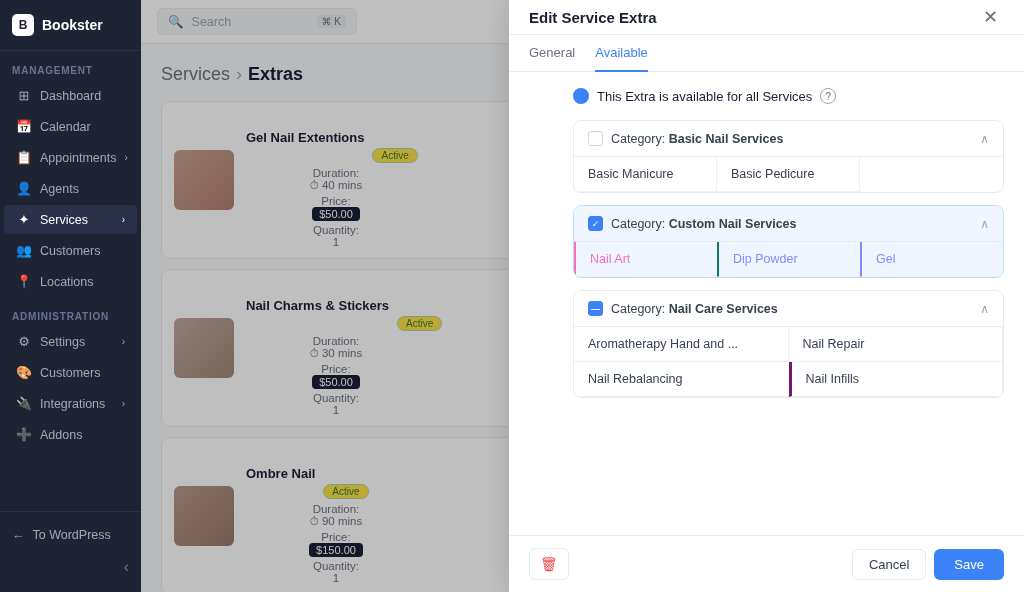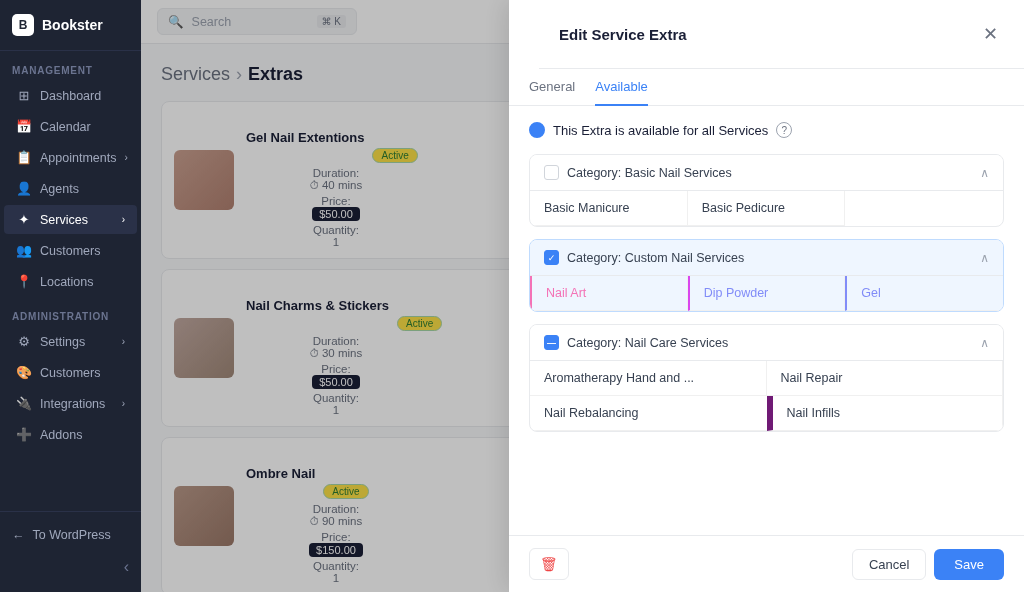--- a/index.html
+++ b/index.html
@@ -43,48 +43,48 @@
     .badge-active { background: #fde047; color: #2e7d32; border: 1px solid #a5d6a7; border-radius: 10px; padding: 1px 8px; font-size: 10px; font-weight: 400; margin-top: 36px; }
     .service-meta { display: flex; flex-direction: column; gap: 3px; color: #6b7280; font-size: 11.5px; }
     .service-meta-row { display: flex; align-items: center; justify-content: space-between; width: 180px; flex-direction: column; }
     .price-badge { background: #1a1f36; color: #fff; border-radius: 4px; padding: 1px 7px; font-size: 11px; }
 
     
     .modal-backdrop { position: absolute; top: 0; left: 0; right: 0; bottom: 0; background: rgba(0,0,0,0.25); z-index: 10; }
 
     
     .modal { position: absolute; top: 0; right: 0; width: 515px; height: 100%; background: #fff; box-shadow: -4px 0 24px rgba(0,0,0,0.12); z-index: 20; display: flex; flex-direction: column; }
-    .modal-header { padding: 21px 20px; border-bottom: 1px solid #e8eaed; display: flex; align-items: center; justify-content: space-between; margin-left: 30px; }
+    .modal-header { padding: 4px 20px; border-bottom: 1px solid #e8eaed; display: flex; align-items: center; justify-content: space-between; }
     .modal-title { font-size: 15px; font-weight: 600; color: #1a1f36; }
     .modal-close { background: none; border: none; cursor: pointer; color: #6b7280; font-size: 18px; padding: 2px 6px; border-radius: 4px; }
 
     
     .modal-tabs { display: flex; padding: 0 20px; border-bottom: 1px solid #e8eaed; gap: 20px; }
     .modal-tab { padding: 10px 0; font-size: 13px; cursor: pointer; color: #6b7280; border-bottom: 2px solid transparent; margin-bottom: -1px; }
     .modal-tab.active { color: #3b82f6; border-bottom-color: #3b82f6; font-weight: 500; }
 
     
-    .modal-body { flex: 1; overflow-y: auto; padding: 16px 20px; }
+    .modal-body { flex: 1; overflow-y: auto; padding: 16px 20px; margin-left: 44px; }
 
     
     .available-row { display: flex; align-items: center; gap: 8px; margin-bottom: 16px; }
     .toggle-dot { width: 16px; height: 16px; border-radius: 50%; background: #3b82f6; border: 2px solid #3b82f6; flex-shrink: 0; }
     .available-text { font-size: 13px; color: #1a1f36; }
     .info-icon { width: 16px; height: 16px; border-radius: 50%; border: 1.5px solid #9ca3af; display: inline-flex; align-items: center; justify-content: center; font-size: 10px; color: #6b7280; cursor: pointer; }
 
     
     .category-section { margin-bottom: 12px; border: 1px solid #e8eaed; border-radius: 8px; overflow: hidden; }
     .category-header { display: flex; align-items: center; justify-content: space-between; padding: 10px 14px; background: #fff; cursor: pointer; }
     .category-header-left { display: flex; align-items: center; gap: 8px; }
     .cat-checkbox { width: 15px; height: 15px; border: 1.5px solid #d1d5db; border-radius: 3px; flex-shrink: 0; background: #fff; }
     .cat-checkbox.checked { background: #3b82f6; border-color: #3b82f6; display: flex; align-items: center; justify-content: center; }
     .cat-checkbox.partial { background: #3b82f6; border-color: #3b82f6; display: flex; align-items: center; justify-content: center; }
     .cat-checkbox-check { color: #fff; font-size: 9px; }
     .cat-label { font-size: 12.5px; color: #374151; }
-    .cat-label strong { font-weight: 400; }
+    .cat-label strong { font-weight: 700; }
     .cat-chevron { color: #9ca3af; font-size: 12px; }
     .category-items { display: grid; grid-template-columns: repeat(3, 1fr); gap: 0; border-top: 1px solid #e8eaed; }
     .cat-item { padding: 10px 14px; font-size: 12.5px; color: #374151; border-right: 1px solid #f0f0f0; border-bottom: 1px solid #f0f0f0; cursor: pointer; }
     .cat-item:nth-child(3n) { border-right: none; }
     .cat-item.highlighted { background: #eff6ff; color: #f472b6; font-weight: 500; border-left: 2px solid #f472b6; }
     .cat-item.highlighted-blue { background: #eff6ff; color: #6366f1; }
 
     
     .modal-footer { padding: 12px 20px; border-top: 1px solid #e8eaed; display: flex; align-items: center; justify-content: space-between; }
     .btn-delete { background: none; border: 1px solid #e8eaed; border-radius: 6px; padding: 7px 10px; cursor: pointer; color: #ef4444; font-size: 14px; }
@@ -310,21 +310,21 @@
               <span class="cat-checkbox-check">✓</span>
             </div>
             <span class="cat-label">Category: <strong>Custom Nail Services</strong></span>
           </div>
           <span class="cat-chevron">∧</span>
         </div>
         <div class="category-items">
           <div class="cat-item highlighted">
             <span>Nail Art</span>
           </div>
-          <div class="cat-item highlighted-blue" style="background:#eff6ff; color:#818cf8; border-left:2px solid #d946ef;">
+          <div class="cat-item highlighted-blue" style="background:#eff6ff; color:#818cf8; border-left:2px solid #0f766e;">
             <span>Dip Powder</span>
           </div>
           <div class="cat-item highlighted-blue" style="background:#eff6ff; color:#818cf8; border-left:2px solid #818cf8;">
             <span>Gel</span>
           </div>
         </div>
       </div>
 
       <div class="category-section">
         <div class="category-header">
@@ -339,21 +339,21 @@
         <div class="category-items" style="grid-template-columns: repeat(2,1fr);">
           <div class="cat-item">
             <span>Aromatherapy Hand and ...</span>
           </div>
           <div class="cat-item">
             <span>Nail Repair</span>
           </div>
           <div class="cat-item">
             <span>Nail Rebalancing</span>
           </div>
-          <div class="cat-item" style="border-left:6px solid #701a75; background:#fff;">
+          <div class="cat-item" style="border-left:3px solid #701a75; background:#fff;">
             <span>Nail Infills</span>
           </div>
         </div>
       </div>
     </div>
 
     <div class="modal-footer">
       <button class="btn-delete">🗑</button>
       <div class="footer-right">
         <button class="btn-cancel">Cancel</button>

